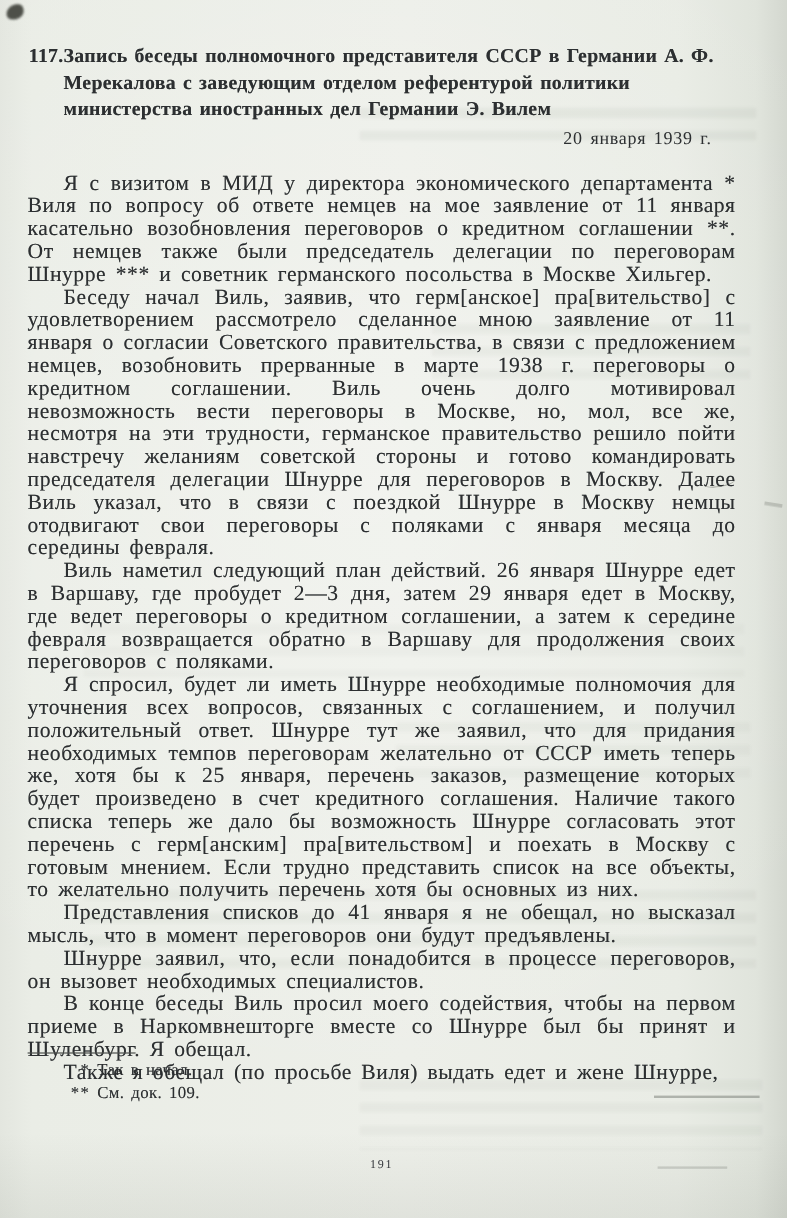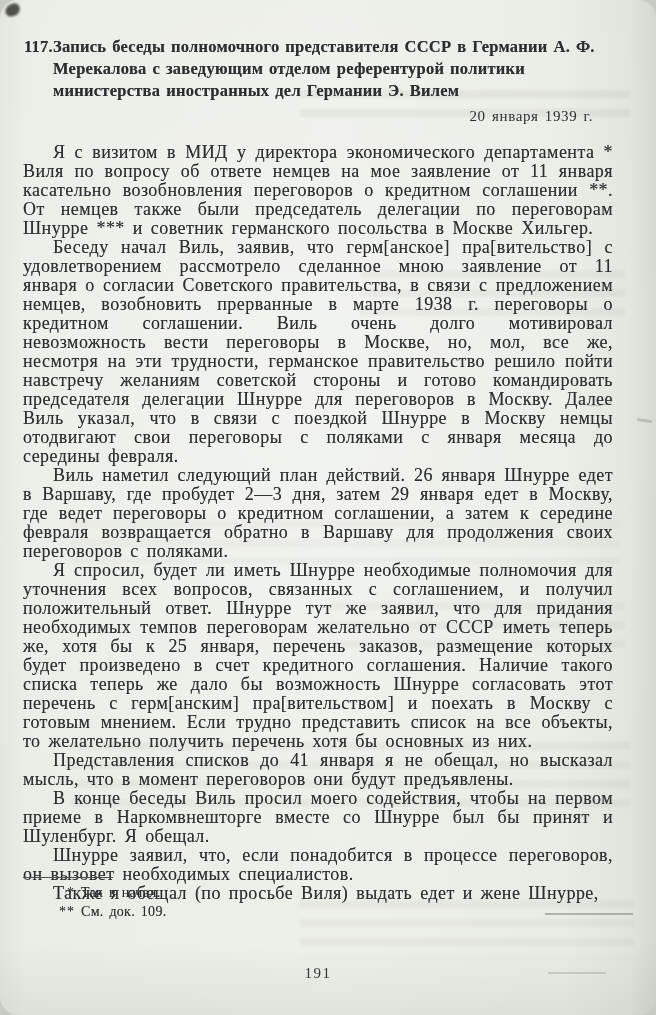--- a/index.html
+++ b/index.html
@@ -7,21 +7,20 @@
     position:relative;
     width:656px; height:1015px;
     margin:0;
     overflow:hidden;
     color:#2c2f31;
     font-family:"Liberation Serif","DejaVu Serif",serif;
     background:
       radial-gradient(120% 85% at 45% 38%, rgba(255,255,255,0.28), rgba(255,255,255,0) 62%),
       linear-gradient(180deg, rgba(0,0,0,0) 93%, rgba(110,116,104,0.10) 100%),
       linear-gradient(90deg, #e3e6df 0%, #eaede6 4%, #edefe9 52%, #e9ece5 86%, #e0e4dc 96%, #d3d7cf 100%);
-    border-radius: 18px;
   }
   .content {
     position:absolute; left:23px; top:36px; width:590px;
   }
   .doc-heading {
     position:relative;
     padding-left:30px;
     width:556px;
     font-weight:bold;
     font-size:16.5px;
@@ -63,21 +62,21 @@
     margin:0 0 6px 0;
   }
   .footnote { margin:0; }
   .fn-marker {
     display:inline-block; width:52px; text-align:right;
     margin-right:6px; letter-spacing:1px;
   }
   .page-number {
     position:absolute; left:23px; top:965px; width:590px;
     text-align:center;
-    font-size:15px; letter-spacing:1.5px;
+    font-size:10px; letter-spacing:1.5px;
     color:#33363a;
   }
   
   .corner-blob {
     position:absolute; left:5px; top:4px; width:15px; height:12px;
     background:#34362f; border-radius:60% 40% 55% 45%;
     filter:blur(1px); opacity:0.85; transform:rotate(-18deg);
   }
   .squiggle {
     position:absolute; left:586px; top:397px; width:27px; height:8px;
@@ -139,22 +138,22 @@
     </div>
 
     <div class="dateline">20 января 1939 г.</div>
 
     <div class="body-text">
       <p>Я с визитом в МИД у директора экономического департамента * Виля по вопросу об ответе немцев на мое заявление от 11 января касательно возобновления переговоров о кредитном соглашении **. От немцев также были председатель делегации по переговорам Шнурре *** и советник германского посольства в Москве Хильгер.</p>
       <p>Беседу начал Виль, заявив, что герм[анское] пра[вительство] с удовлетворением рассмотрело сделанное мною заявление от 11 января о согласии Советского правительства, в связи с предложением немцев, возобновить прерванные в марте 1938 г. переговоры о кредитном соглашении. Виль очень долго мотивировал невозможность вести переговоры в Москве, но, мол, все же, несмотря на эти трудности, германское правительство решило пойти навстречу желаниям советской стороны и готово командировать председателя делегации Шнурре для переговоров в Москву. Далее Виль указал, что в связи с поездкой Шнурре в Москву немцы отодвигают свои переговоры с поляками с января месяца до середины февраля.</p>
       <p>Виль наметил следующий план действий. 26 января Шнурре едет в Варшаву, где пробудет 2—3 дня, затем 29 января едет в Москву, где ведет переговоры о кредитном соглашении, а затем к середине февраля возвращается обратно в Варшаву для продолжения своих переговоров с поляками.</p>
       <p>Я спросил, будет ли иметь Шнурре необходимые полномочия для уточнения всех вопросов, связанных с соглашением, и получил положительный ответ. Шнурре тут же заявил, что для придания необходимых темпов переговорам желательно от СССР иметь теперь же, хотя бы к 25 января, перечень заказов, размещение которых будет произведено в счет кредитного соглашения. Наличие такого списка теперь же дало бы возможность Шнурре согласовать этот перечень с герм[анским] пра[вительством] и поехать в Москву с готовым мнением. Если трудно представить список на все объекты, то желательно получить перечень хотя бы основных из них.</p>
       <p>Представления списков до 41 января я не обещал, но высказал мысль, что в момент переговоров они будут предъявлены.</p>
+      <p>Шнурре заявил, что, если понадобится в процессе переговоров, он вызовет необходимых специалистов.</p>
       <p>В конце беседы Виль просил моего содействия, чтобы на первом приеме в Наркомвнешторге вместе со Шнурре был бы принят и Шуленбург. Я обещал.</p>
-      <p>Шнурре заявил, что, если понадобится в процессе переговоров, он вызовет необходимых специалистов.</p>
       <p>Также я обещал (по просьбе Виля) выдать едет и жене Шнурре,</p>
     </div>
 
   </div>
 
   <div class="footnotes">
     <div class="fn-rule"></div>
     <p class="footnote">
       <span class="fn-marker">*</span><span>Так в начал.</span>
     </p>

